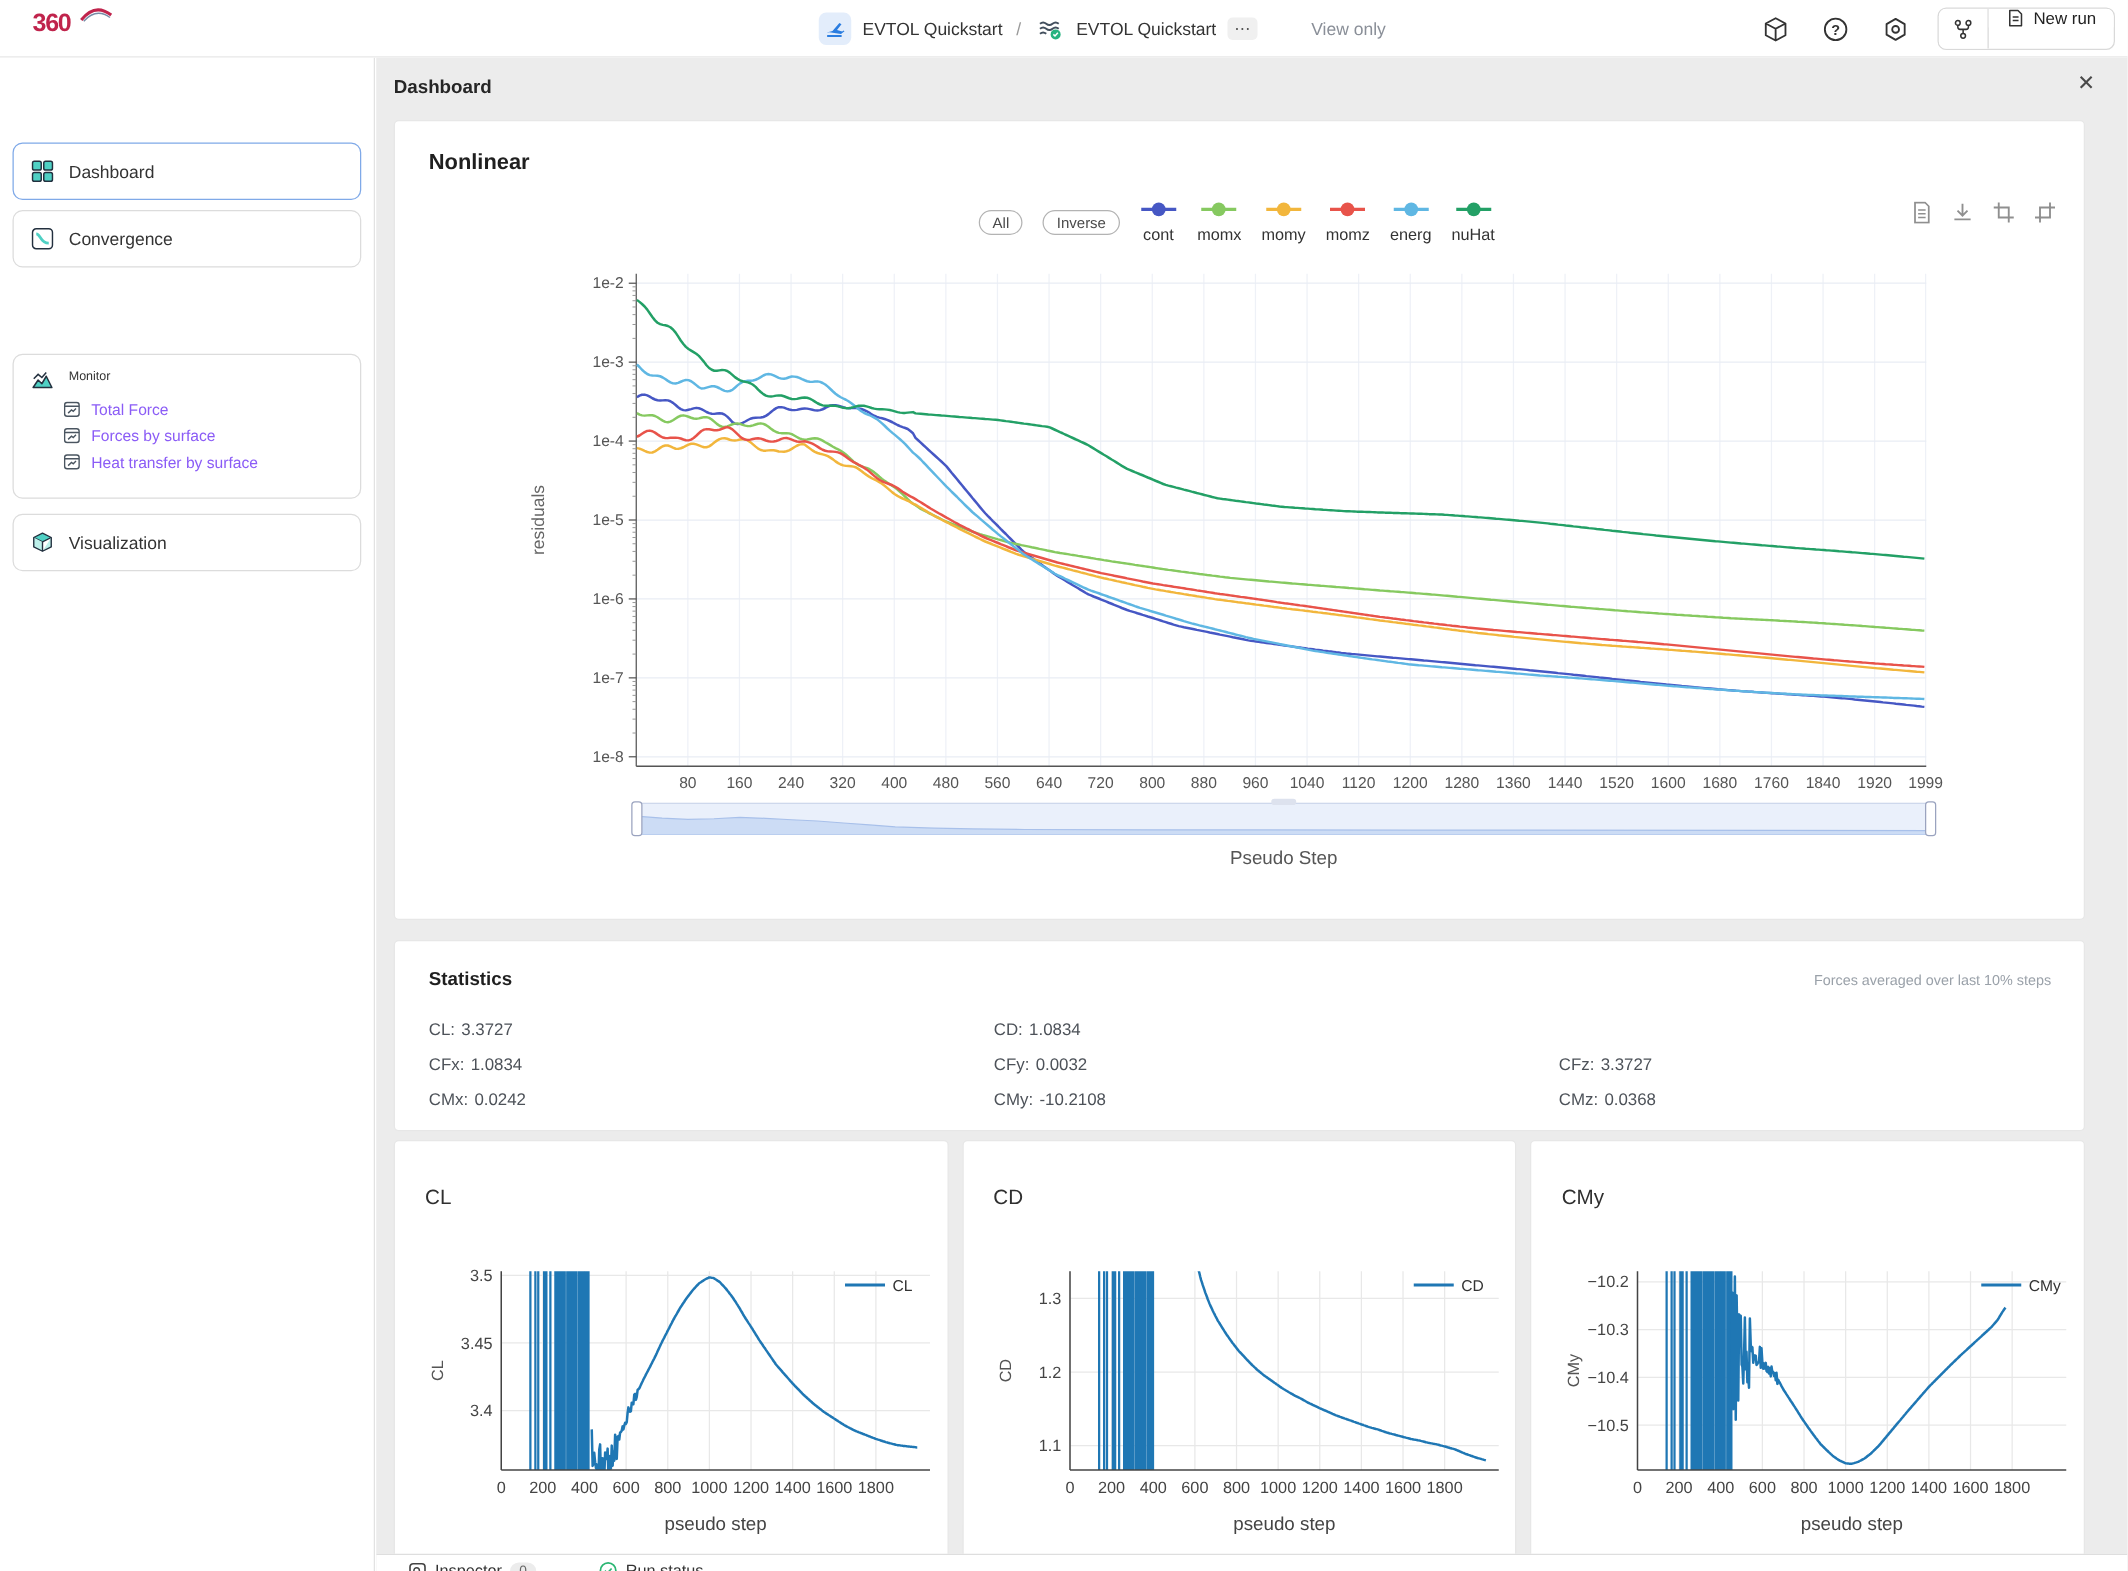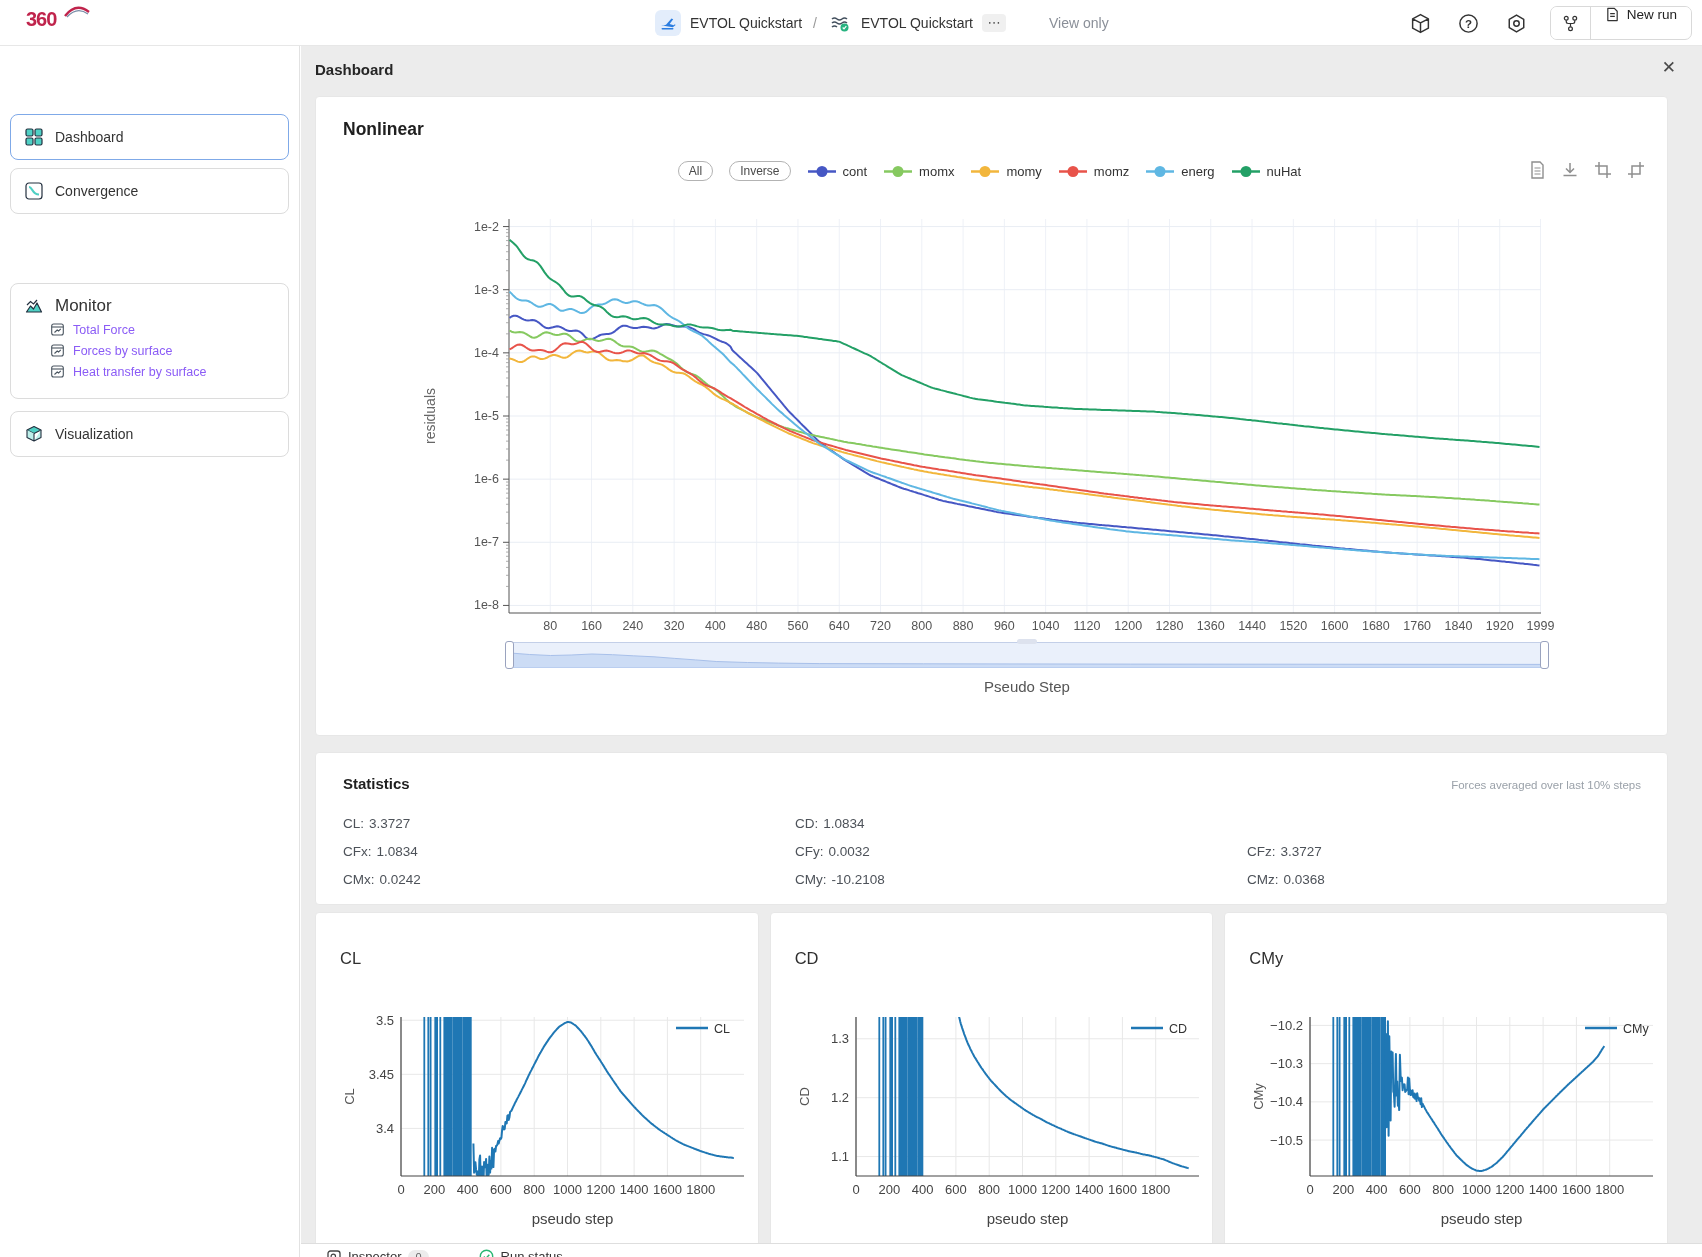--- a/index.html
+++ b/index.html
@@ -35,35 +35,35 @@
     border-radius:8px;display:flex;padding:2px;}
   .seg-tab{flex:1;display:flex;align-items:center;justify-content:center;font-size:13.5px;
     color:#5a5a5a;border-radius:6px;cursor:pointer;}
   .seg-tab.active{background:#fff;color:#e0254c;box-shadow:0 1px 3px rgba(0,0,0,.12);}
   .side-card{position:absolute;left:10px;right:10px;border:1px solid #dcdcdc;border-radius:8px;
     background:#fff;display:flex;align-items:center;gap:12px;padding:0 14px;height:46px;
     font-size:14px;color:#333;cursor:pointer;}
   .side-card.active{border:1px solid #7fa9e8;}
   .monitor-card{position:absolute;left:10px;right:10px;top:237px;height:116px;border:1px solid #dcdcdc;
     border-radius:8px;background:#fff;padding:12px 14px 0 14px;}
-  .monitor-head{display:flex;align-items:flex-end;gap:12px;font-size:17px;color:#333;cursor:pointer;}
+  .monitor-head{display:flex;align-items:flex-start;gap:12px;font-size:10px;color:#333;cursor:pointer;}
   .sub-item{display:flex;align-items:flex-start;gap:9px;margin:7px 0 0 26px;font-size:12.5px;
     color:#8b5cf6;cursor:pointer;}
   
   .main{position:absolute;top:46px;left:301px;right:0;bottom:0;background:#ececec;overflow:hidden;}
   .main-title{position:absolute;left:14px;top:15px;font-size:15px;font-weight:700;color:#262626;}
   .main-close{position:absolute;right:26px;top:11px;font-size:17px;color:#4a4a4a;cursor:pointer;}
   .panel{position:absolute;background:#fff;border:1px solid #e7e7e7;border-radius:4px;}
   .p-nonlinear{left:14px;top:50px;width:1353px;height:640px;}
   .p-title{position:absolute;left:27px;top:22px;font-size:17.5px;font-weight:600;color:#1f1f1f;}
   .res-legend{position:absolute;left:136px;right:140px;top:64px;display:flex;justify-content:center;
     align-items:center;gap:16px;}
   .pill{border:1px solid #b3b3b3;border-radius:11px;padding:2px 10px;font-size:12px;color:#4a4a4a;
     background:#fff;cursor:pointer;}
-  .leg-item{display:flex;align-items:center;gap:6px;font-size:13px;color:#333;cursor:pointer;}
+  .leg-item{display:flex;align-items:center;gap:6px;font-size:13px;color:#333;cursor:pointer;flex-direction:column;}
   .res-toolbar{position:absolute;right:22px;top:64px;display:flex;gap:15px;}
   .tb-icon{width:18px;height:18px;cursor:pointer;display:flex;align-items:center;justify-content:center;}
   .res-ylab{position:absolute;left:84px;top:311px;width:60px;text-align:center;font-size:14px;
     color:#666;transform:rotate(-90deg);}
   .res-svg-wrap{position:absolute;left:100px;top:96px;}
   .slider{position:absolute;left:193px;top:545px;width:1036px;height:26px;cursor:pointer;}
   .slider .handle{position:absolute;top:-1px;width:9px;height:28px;background:#fff;
     border:1px solid #9aa3bf;border-radius:3px;z-index:2;cursor:ew-resize;}
   .slider .grip{position:absolute;top:-3px;left:50%;margin-left:-10px;width:20px;height:5px;
     border-radius:3px;background:#dde2ee;z-index:2;}

